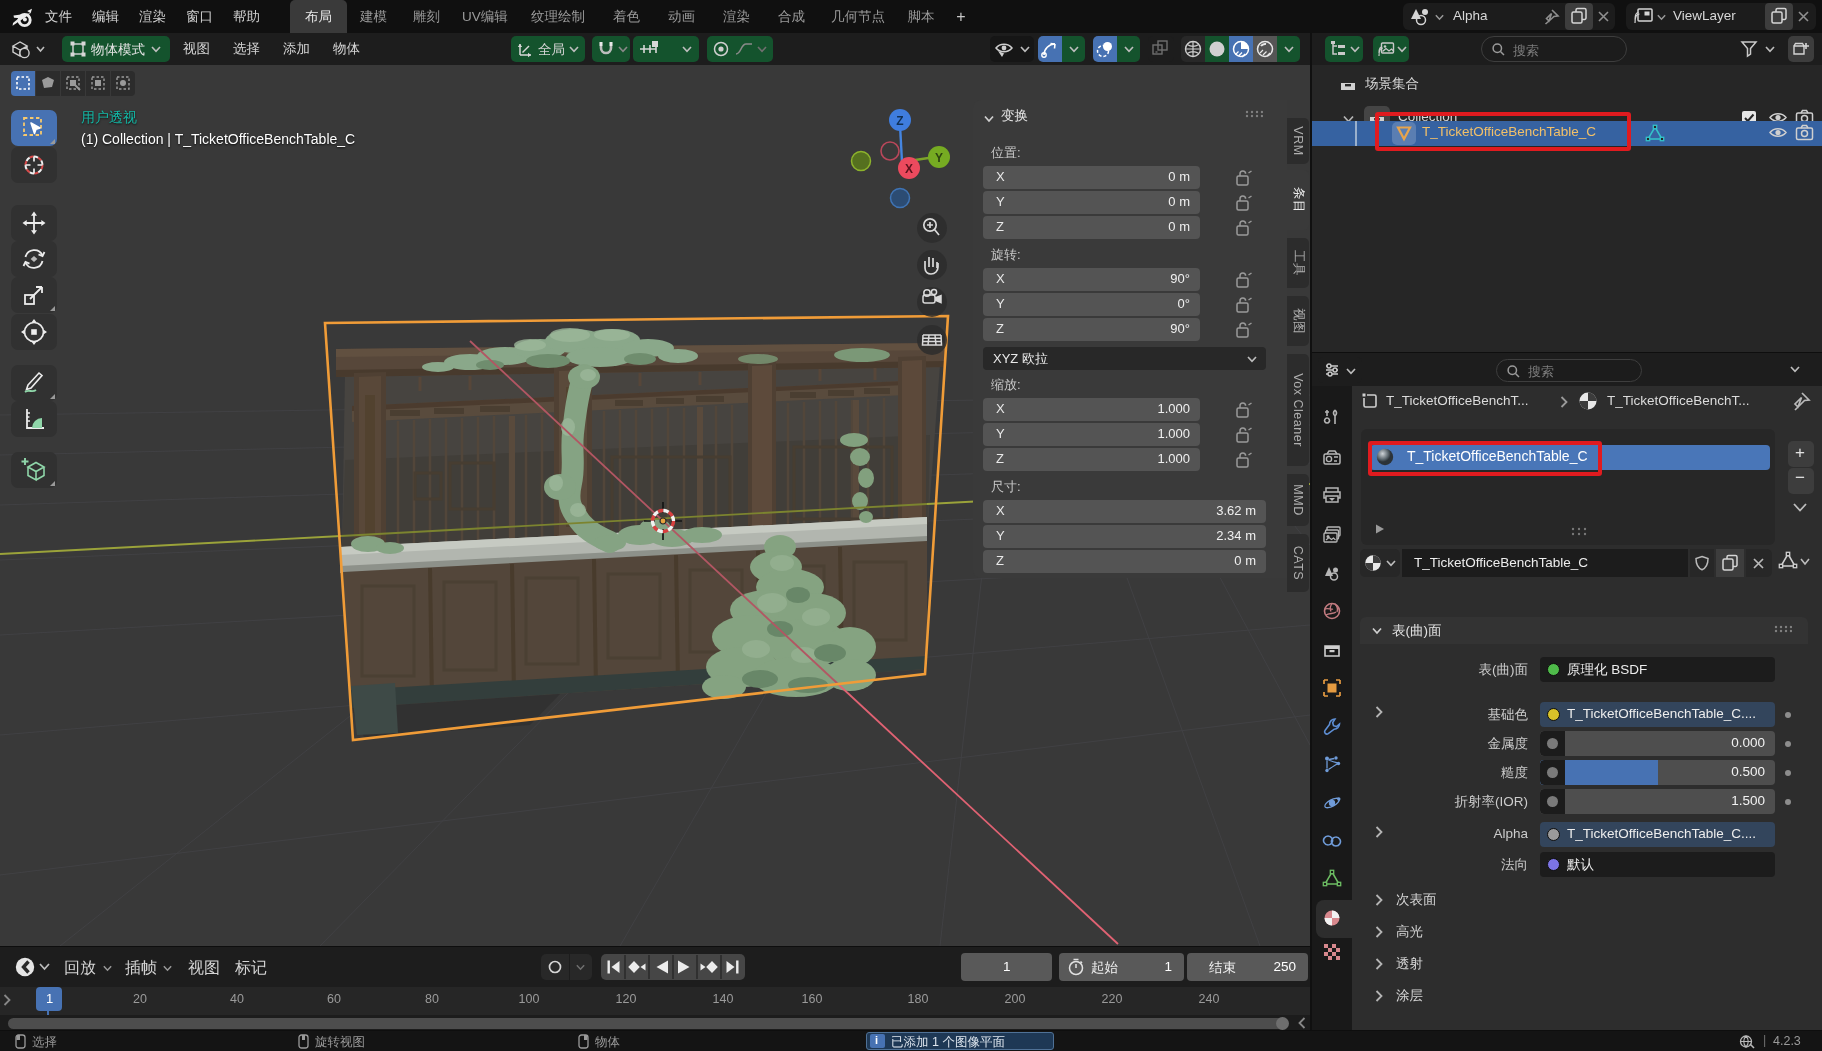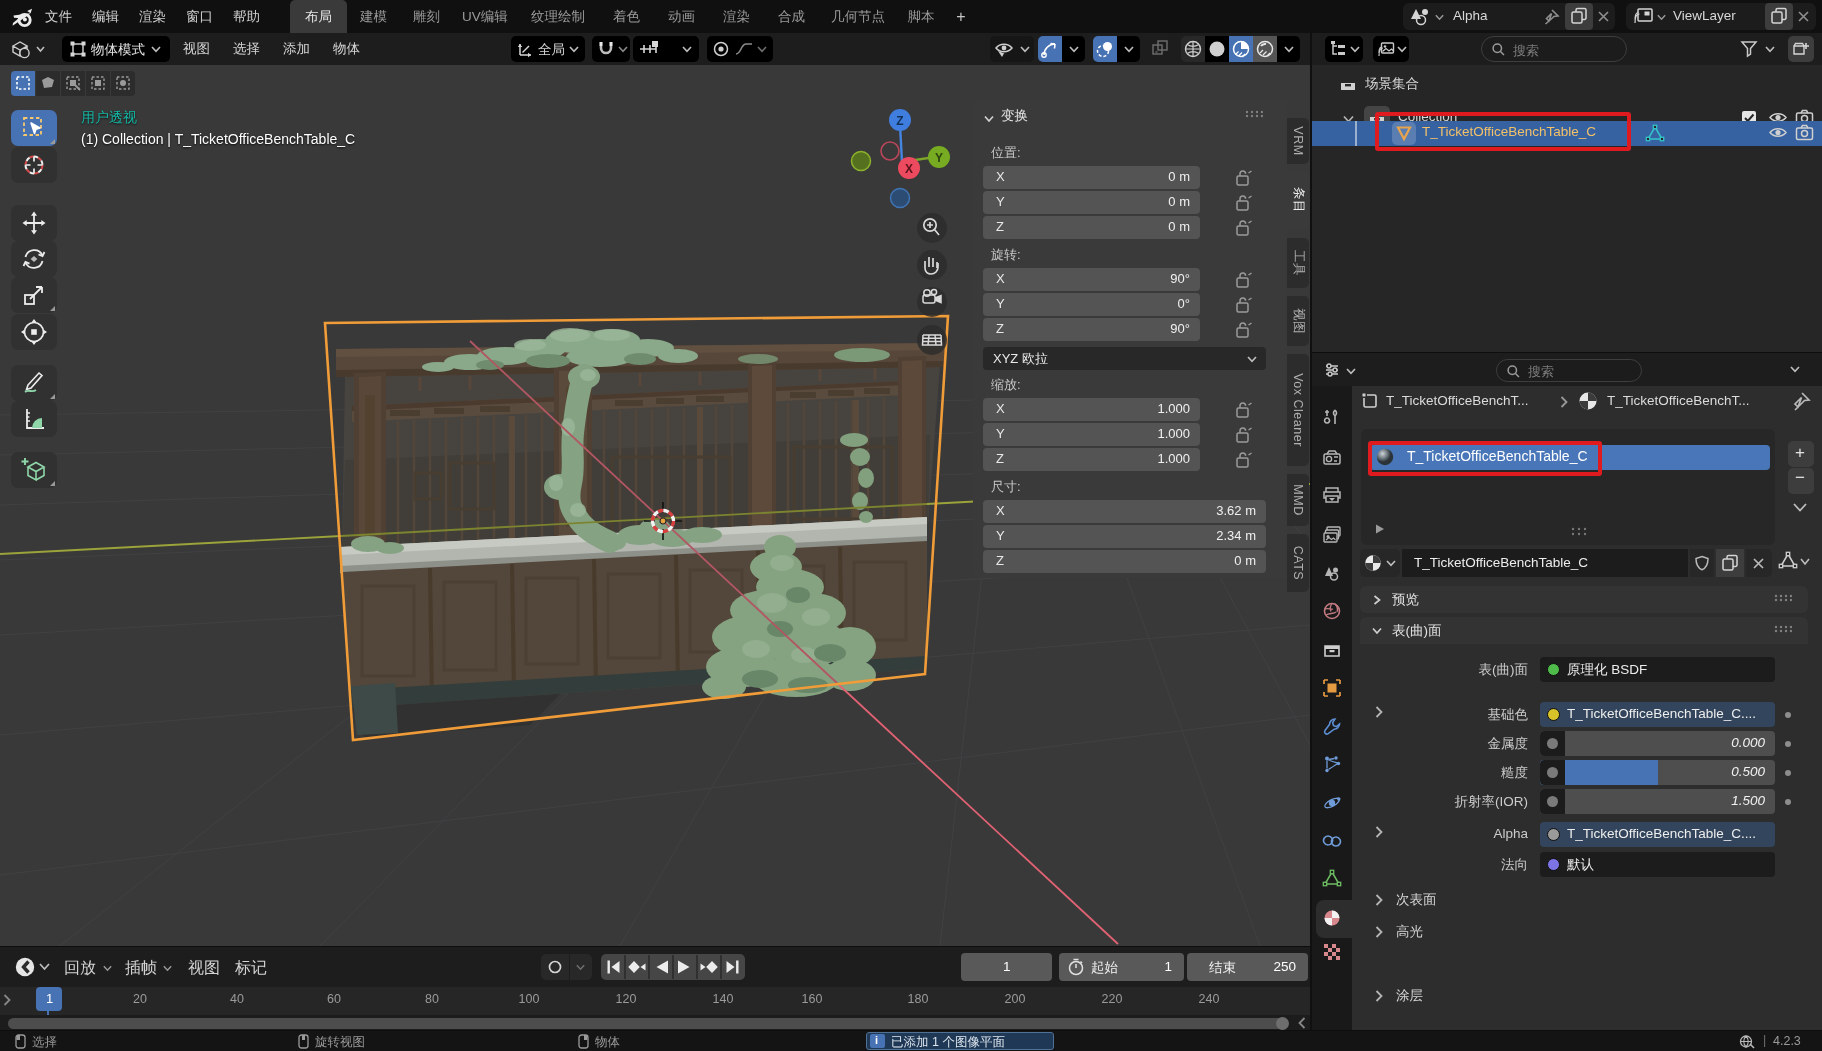--- a/index.html
+++ b/index.html
@@ -11,21 +11,21 @@
 
 #topbar { left:0; top:0; width:1822px; height:33px; background:#101010; color:#d4d4d4; font-size:13.5px; }
 .tmenu { position:absolute; top:8px; color:#d0d0d0; }
 .wtab { position:absolute; top:0; height:33px; line-height:33px; color:#9b9b9b; text-align:center; }
 .wtab.active { background:#3a3a3a; color:#e8e8e8; border-radius:5px 5px 0 0; }
 .topwidget { position:absolute; top:3px; height:27px; background:#1c1c1c; border-radius:6px; color:#d8d8d8; font-size:13.5px; }
 
 
 #vheader { left:0; top:33px; width:1310px; height:32px; background:#1d1d1d; color:#d4d4d4; font-size:13.5px; }
 .hmenu { position:absolute; top:7px; color:#d4d4d4; }
-.pill { position:absolute; top:3px; height:26px; background:#000000; border-radius:5px; }
+.pill { position:absolute; top:3px; height:26px; background:#14532d; border-radius:5px; }
 
 
 #viewport { left:0; top:65px; width:1310px; height:881px; background:#393939; overflow:hidden; }
 
 
 #rightcol { left:1312px; top:33px; width:510px; height:997px; }
 #outliner { position:absolute; left:0; top:0; width:510px; height:319px; background:#262626; }
 #outlhead { position:absolute; left:0; top:0; width:510px; height:32px; background:#1d1d1d; }
 #props { position:absolute; left:0; top:319px; width:510px; height:678px; background:#2d2d2d; border-top:1px solid #0e0e0e; }
 #propshead { position:absolute; left:0; top:0; width:510px; height:33px; background:#1d1d1d; }
@@ -49,21 +49,21 @@
 .corner { position:absolute; right:2px; bottom:2px; width:0; height:0; border-left:5px solid transparent; border-bottom:5px solid #9a9a9a; }
 .ntab { position:absolute; left:0; width:22px; background:#2c2c2c; color:#b0b0b0; border-radius:0 5px 5px 0; }
 .ntab > span { position:absolute; left:50%; top:50%; transform:translate(-50%,-50%) rotate(90deg); white-space:nowrap; font-size:12.5px; letter-spacing:0.5px; }
 .ntab.active { background:#3a3a3a; color:#ececec; }
 .rnum { position:absolute; top:5px; width:30px; text-align:center; color:#9a9a9a; font-size:12.5px; }
 .plabel { position:absolute; left:80px; width:136px; text-align:right; font-size:13.5px; color:#cbcbcb; }
 .pfield { position:absolute; left:228px; width:235px; height:25px; background:#1c1c1c; border-radius:4px; }
 .pfield.tex { background:#33455c; }
 .pdot { position:absolute; left:7px; top:6px; width:13px; height:13px; border-radius:50%; border:1px solid #0e0e0e; }
 .ptext { position:absolute; left:27px; top:4px; font-size:13.5px; color:#ededed; white-space:nowrap; }
-.pslider { position:absolute; left:228px; width:235px; height:25px; background:#4e4e4e; border-radius:4px; overflow:hidden;font-style:italic; }
+.pslider { position:absolute; left:228px; width:235px; height:25px; background:#4e4e4e; border-radius:4px; overflow:hidden; }
 .pfill { position:absolute; left:0; top:0; height:25px; background:#4772b3; }
 .pknob { position:absolute; left:0; top:0; width:25px; height:25px; background:#1c1c1c; border-radius:4px 0 0 4px; }
 .pknob::after { content:""; position:absolute; left:7px; top:7px; width:11px; height:11px; border-radius:50%; background:#7a7a7a; }
 .pval { position:absolute; right:10px; top:4px; font-size:13.5px; color:#f2f2f2; }
 .pcollapse { position:absolute; left:48px; width:448px; height:26px; }
 .pcollapse span { position:absolute; left:36px; top:4px; font-size:13.5px; color:#d6d6d6; }
 .adot { position:absolute; left:473px; width:6px; height:6px; border-radius:50%; background:#8d8d8d; }
 </style>
 </head>
 <body>
@@ -1112,38 +1112,20 @@
           </svg>
       </div>
       <svg class="abs" style="left:465px;top:198px" width="34" height="24" viewBox="0 0 34 24">
           <path d="M11 3 L18 15 L4 15 Z" fill="none" stroke="#cfcfcf" stroke-width="1.5"></path>
           <rect x="9.3" y="1.3" width="3.4" height="3.4" fill="#2d2d2d" stroke="#cfcfcf" stroke-width="1.3"></rect>
           <rect x="16.3" y="13.3" width="3.4" height="3.4" fill="#2d2d2d" stroke="#cfcfcf" stroke-width="1.3"></rect>
           <rect x="2.3" y="13.3" width="3.4" height="3.4" fill="#2d2d2d" stroke="#cfcfcf" stroke-width="1.3"></rect>
           <path d="M24 8 l4 5 4 -5" fill="none" stroke="#bdbdbd" stroke-width="1.6"></path>
         </svg>
 
-      <div class="abs" style="left:48px;top:233px;width:448px;height:27px;background:#333333;border-radius:6px">
-        <svg class="abs" style="left:12px;top:8px" width="10" height="12" viewBox="0 0 10 12">
-            <path d="M2.5 2 l5 4 -5 4" fill="none" stroke="#cfcfcf" stroke-width="1.7"></path>
-          </svg>
-        <span class="abs" style="left:32px;top:5px;font-size:13.5px;color:#e2e2e2">预览</span>
-        <svg class="abs" style="left:414px;top:8px" width="18" height="12" viewBox="0 0 18 12">
-            <g fill="#808080">
-              <circle cx="2" cy="2" r="1.2"></circle>
-              <circle cx="7" cy="2" r="1.2"></circle>
-              <circle cx="12" cy="2" r="1.2"></circle>
-              <circle cx="17" cy="2" r="1.2"></circle>
-              <circle cx="2" cy="6" r="1.2"></circle>
-              <circle cx="7" cy="6" r="1.2"></circle>
-              <circle cx="12" cy="6" r="1.2"></circle>
-              <circle cx="17" cy="6" r="1.2"></circle>
-            </g>
-          </svg>
-      </div>
 
       <div class="abs" style="left:48px;top:264px;width:448px;height:27px;background:#333333;border-radius:6px 6px 0 0">
         <svg class="abs" style="left:11px;top:9px" width="12" height="10" viewBox="0 0 12 10">
             <path d="M2 2.5 l4 4.5 L10 2.5" fill="none" stroke="#cfcfcf" stroke-width="1.7"></path>
           </svg>
         <span class="abs" style="left:32px;top:5px;font-size:13.5px;color:#e2e2e2">表(曲)面</span>
         <svg class="abs" style="left:414px;top:8px" width="18" height="12" viewBox="0 0 18 12">
             <g fill="#808080">
               <circle cx="2" cy="2" r="1.2"></circle>
               <circle cx="7" cy="2" r="1.2"></circle>
@@ -1206,20 +1188,26 @@
           <svg width="10" height="14" viewBox="0 0 10 14" style="position:absolute;left:14px;top:6px">
             <path d="M2.5 2 l5 5 -5 5" fill="none" stroke="#b5b5b5" stroke-width="1.8"></path>
           </svg>
           <span>高光</span>
         </div>
       <div class="pcollapse" style="top:534px">
           <svg width="10" height="14" viewBox="0 0 10 14" style="position:absolute;left:14px;top:6px">
             <path d="M2.5 2 l5 5 -5 5" fill="none" stroke="#b5b5b5" stroke-width="1.8"></path>
           </svg>
           <span>次表面</span>
+        </div>
+      <div class="pcollapse" style="top:598px">
+          <svg width="10" height="14" viewBox="0 0 10 14" style="position:absolute;left:14px;top:6px">
+            <path d="M2.5 2 l5 5 -5 5" fill="none" stroke="#b5b5b5" stroke-width="1.8"></path>
+          </svg>
+          <span>透射</span>
         </div>
       <div class="pcollapse" style="top:630px">
           <svg width="10" height="14" viewBox="0 0 10 14" style="position:absolute;left:14px;top:6px">
             <path d="M2.5 2 l5 5 -5 5" fill="none" stroke="#b5b5b5" stroke-width="1.8"></path>
           </svg>
           <span>涂层</span>
         </div>
     </div>
   </div>
   <div class="seph" style="left:1310px;top:33px;width:2px;height:997px"></div>

